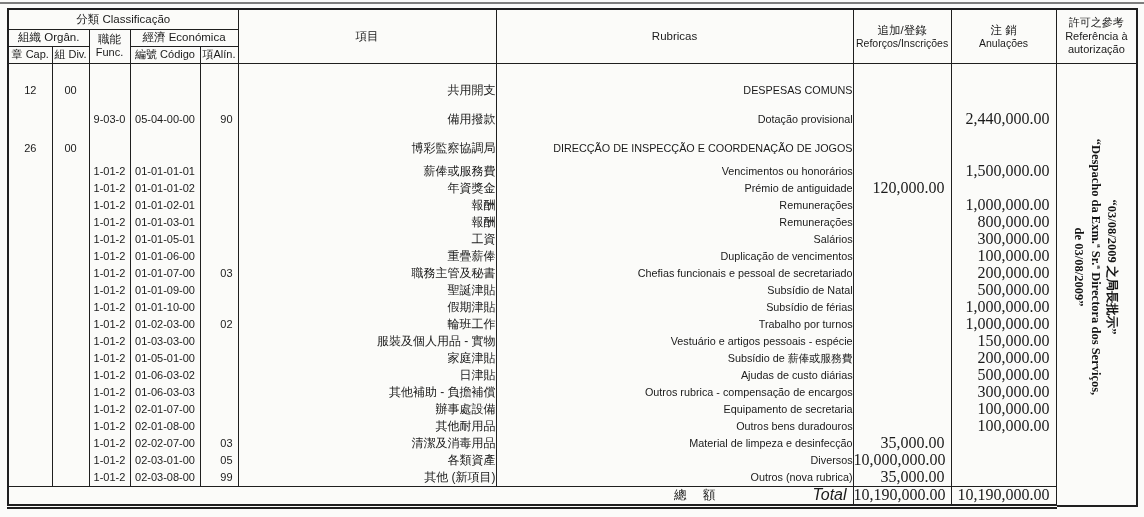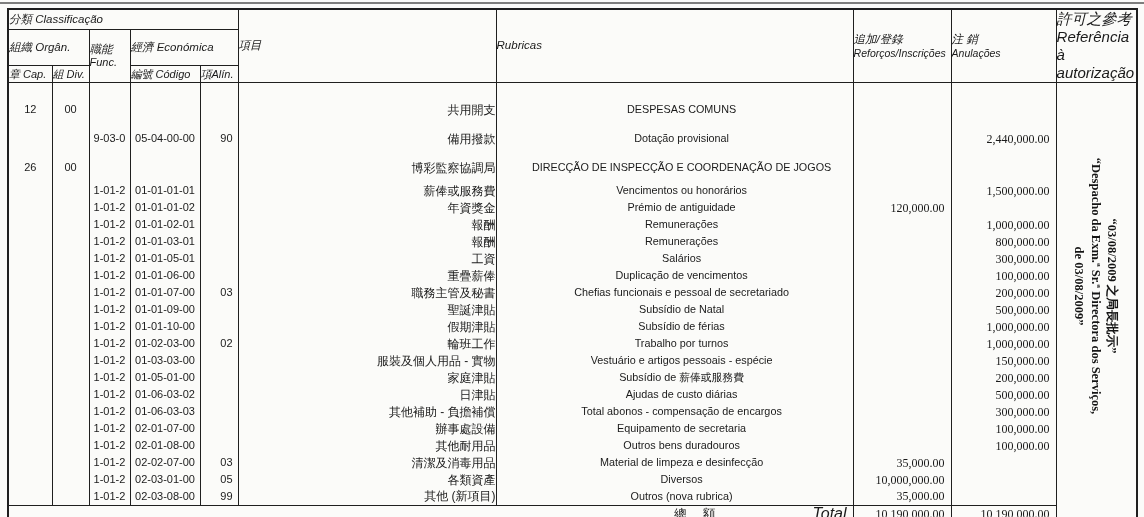--- a/index.html
+++ b/index.html
@@ -2,40 +2,40 @@
 <html><head>
 <meta charset="utf-8">
 <style>
   html,body{margin:0;padding:0;background:#e8e8e6;}
   .page{position:relative;width:1144px;height:517px;background:#fbfbf9;overflow:hidden;
         font-family:"Liberation Sans",sans-serif;color:#1a1a1a;}
   .scan-top-line{position:absolute;left:0;top:2px;width:1144px;height:2px;background:#3a3a3a;opacity:.65;}
   table.budget{position:absolute;left:7px;top:8px;width:1129px;border-collapse:collapse;
         table-layout:fixed;border:2px solid #1f1f1f;}
   
-  thead td{border:1.5px solid #1f1f1f;text-align:left;vertical-align:middle;
-        font-size:11.5px;line-height:1.15;padding:0;font-style:italic;}
+  thead td{border:1.5px solid #1f1f1f;text-align:center;vertical-align:middle;
+        font-size:11.5px;line-height:1.15;padding:0;}
   thead tr.h1{height:20px;}
   thead tr.h2{height:17px;}
   thead tr.h3{height:17px;}
   .hd-sub{font-size:10.5px;}
   .hd-small{font-size:11px;}
-  .hd-ref{font-size:15px;line-height:1.2;}
+  .hd-ref{font-size:11px;line-height:1.2;}
   
   tbody td{border-left:1.5px solid #1f1f1f;border-right:1.5px solid #1f1f1f;
         padding:0;vertical-align:middle;font-size:11px;line-height:1.05;}
   tr.spacer-row{height:13px;}
   tr.data-row{height:17px;}
   tr.data-row.spaced{height:29px;}
   .c-cap,.c-div,.c-func,.c-cod{text-align:center;font-size:11px;}
   .c-alin{text-align:right;padding-right:5px;font-size:11px;}
   .c-item{text-align:right;padding-left:7px;font-size:12px;}
-  .c-rub{text-align:center;padding-left:14px;font-size:10.8px;}
+  .c-rub{text-align:right;padding-left:14px;font-size:10.8px;}
   .c-ref,.c-anu{text-align:right;padding-right:6px;
-        font-family:"Liberation Serif",serif;font-size:12px;}
+        font-family:"Liberation Serif",serif;font-size:16px;}
   
   tr.total-row{height:18px;}
   tr.total-row td{border-top:1.5px solid #1f1f1f;border-bottom:5px double #1f1f1f;}
   .t-label{display:flex;align-items:center;justify-content:flex-end;height:100%;
         padding-right:6px;gap:95px;padding-left:40px;}
   .t-zh{font-size:12.5px;letter-spacing:2px;}
   .t-pt{font-style:italic;font-size:16px;}
   
   .ref-cell{position:relative;border-bottom:2.5px solid #1f1f1f;}
   .ref-note{position:absolute;left:50%;top:46%;transform:translate(-50%,-50%) rotate(90deg);
@@ -292,21 +292,21 @@
       <td class="c-ref"></td>
       <td class="c-anu">500,000.00</td>
     </tr>
         <tr class="data-row">
       <td class="c-cap"></td>
       <td class="c-div"></td>
       <td class="c-func">1-01-2</td>
       <td class="c-cod">01-06-03-03</td>
       <td class="c-alin"></td>
       <td class="c-item">其他補助 - 負擔補償</td>
-      <td class="c-rub">Total abonos - compensação de encargos</td>
+      <td class="c-rub">Outros rubrica - compensação de encargos</td>
       <td class="c-ref"></td>
       <td class="c-anu">300,000.00</td>
     </tr>
         <tr class="data-row">
       <td class="c-cap"></td>
       <td class="c-div"></td>
       <td class="c-func">1-01-2</td>
       <td class="c-cod">02-01-07-00</td>
       <td class="c-alin"></td>
       <td class="c-item">辦事處設備</td>

